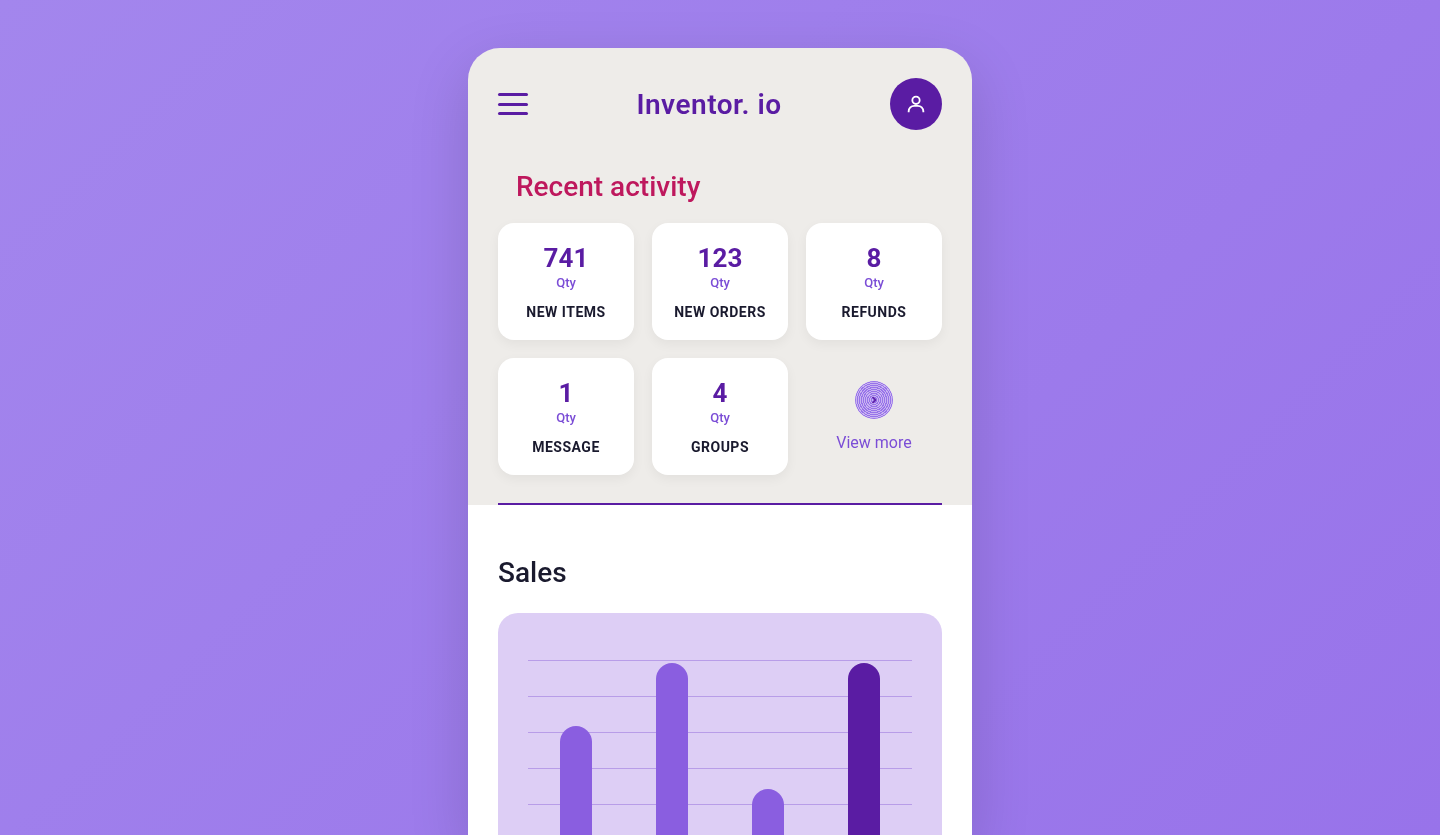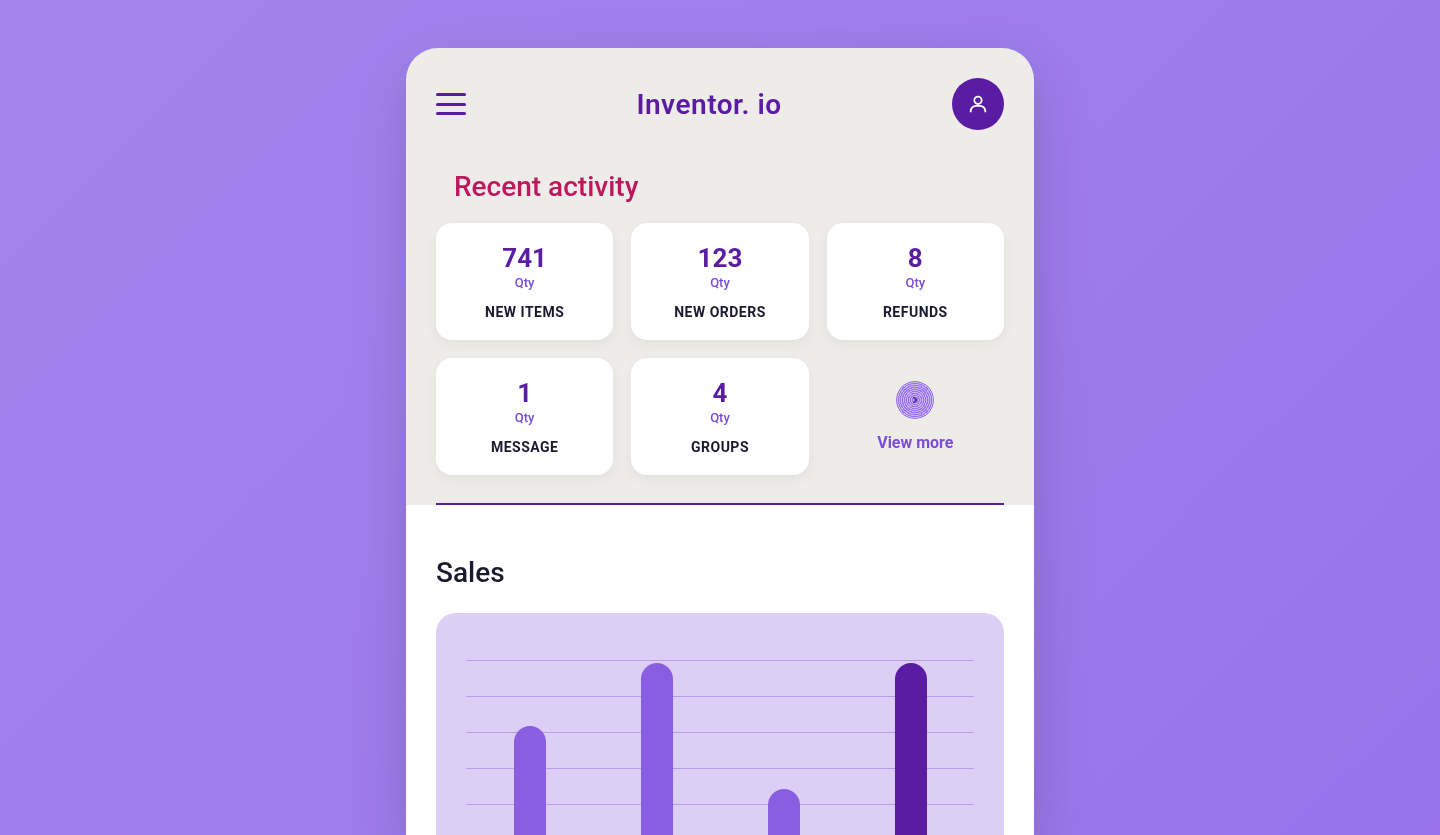--- a/index.html
+++ b/index.html
@@ -11,21 +11,21 @@
       font-family: -apple-system, BlinkMacSystemFont, 'Segoe UI', Roboto, sans-serif;
       background: linear-gradient(135deg, #a386ed 0%, #9873ea 100%);
       width: 1440px;
       height: 835px;
       display: flex;
       justify-content: center;
       padding-top: 48px;
       overflow: hidden;
     }
     .phone-container {
-      width: 628px;
+      width: 504px;
       background: #eeece9;
       border-radius: 32px 32px 0 0;
       overflow: hidden;
       box-shadow: 0 20px 60px rgba(0,0,0,0.15);
     }
     .header {
       display: flex;
       align-items: center;
       justify-content: space-between;
       padding: 30px 30px 20px 30px;
@@ -119,21 +119,21 @@
       justify-content: center;
       cursor: pointer;
     }
     .view-more-circle svg {
       width: 12px;
       height: 12px;
     }
     .view-more-text {
       font-size: 16px;
       color: #7b4dd6;
-      font-weight: 700;
+      font-weight: 400;
     }
     .divider {
       height: 2px;
       background: #5a1ca3;
       margin: 28px 30px 0 30px;
     }
     .sales-section {
       background: #ffffff;
       margin-top: 0;
       padding-top: 51px;

